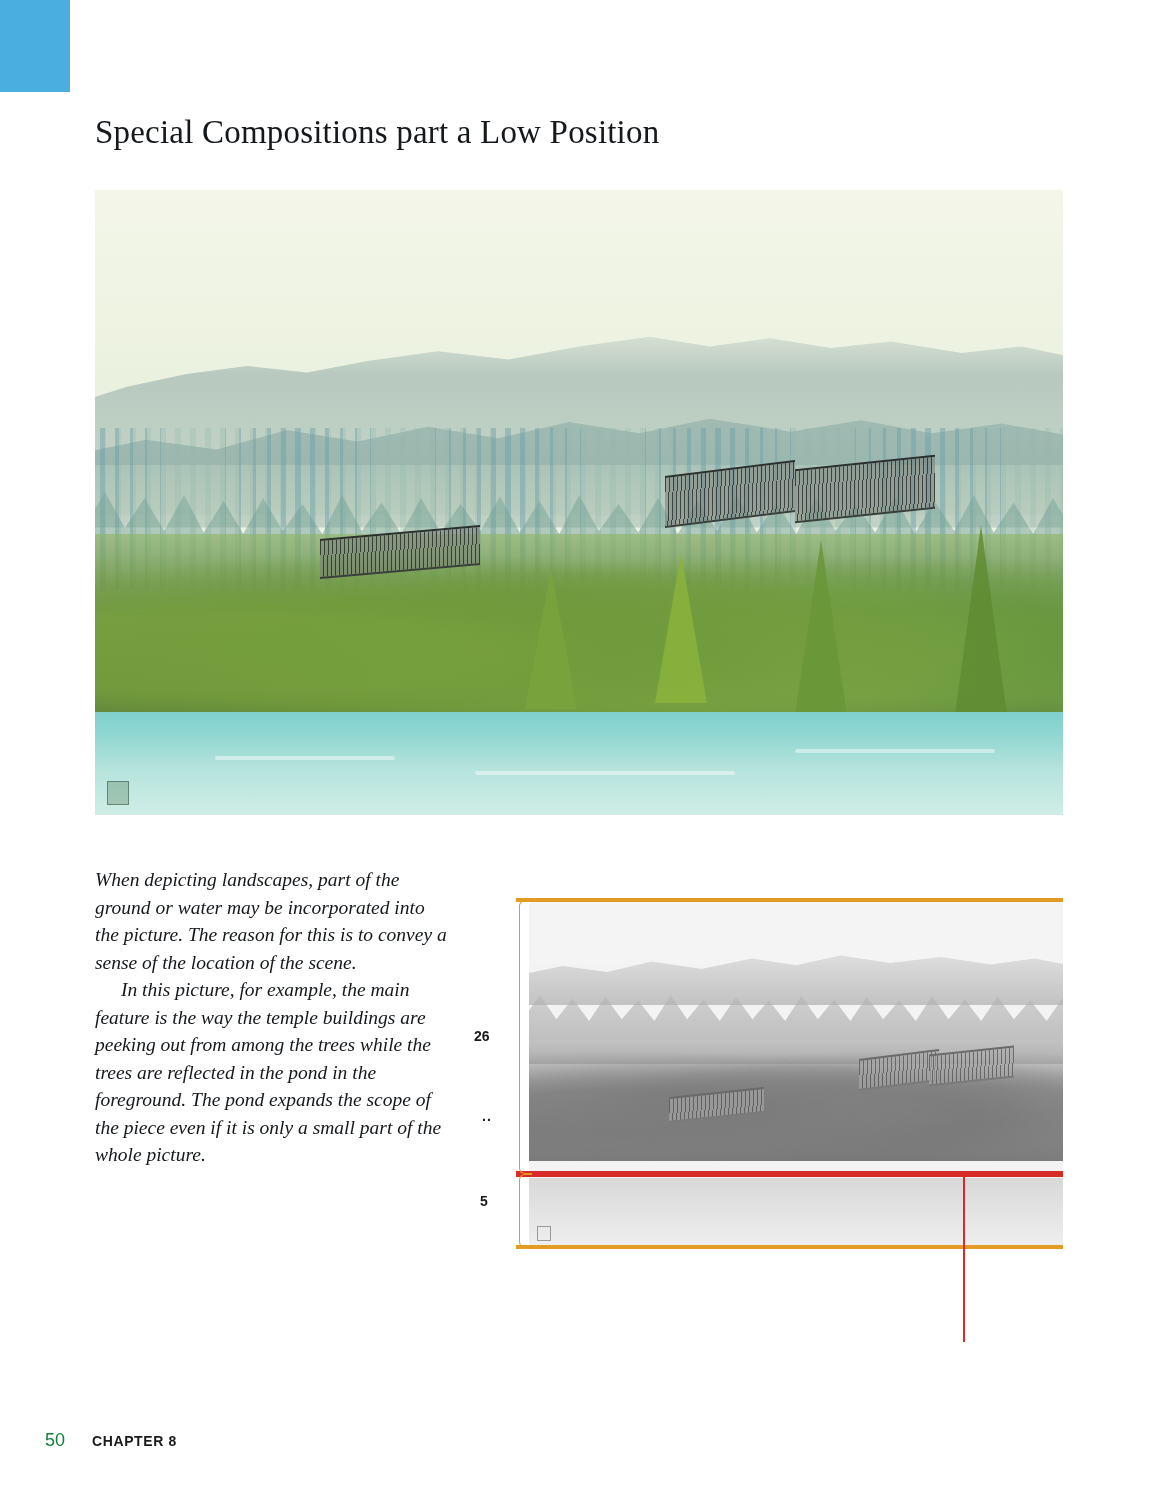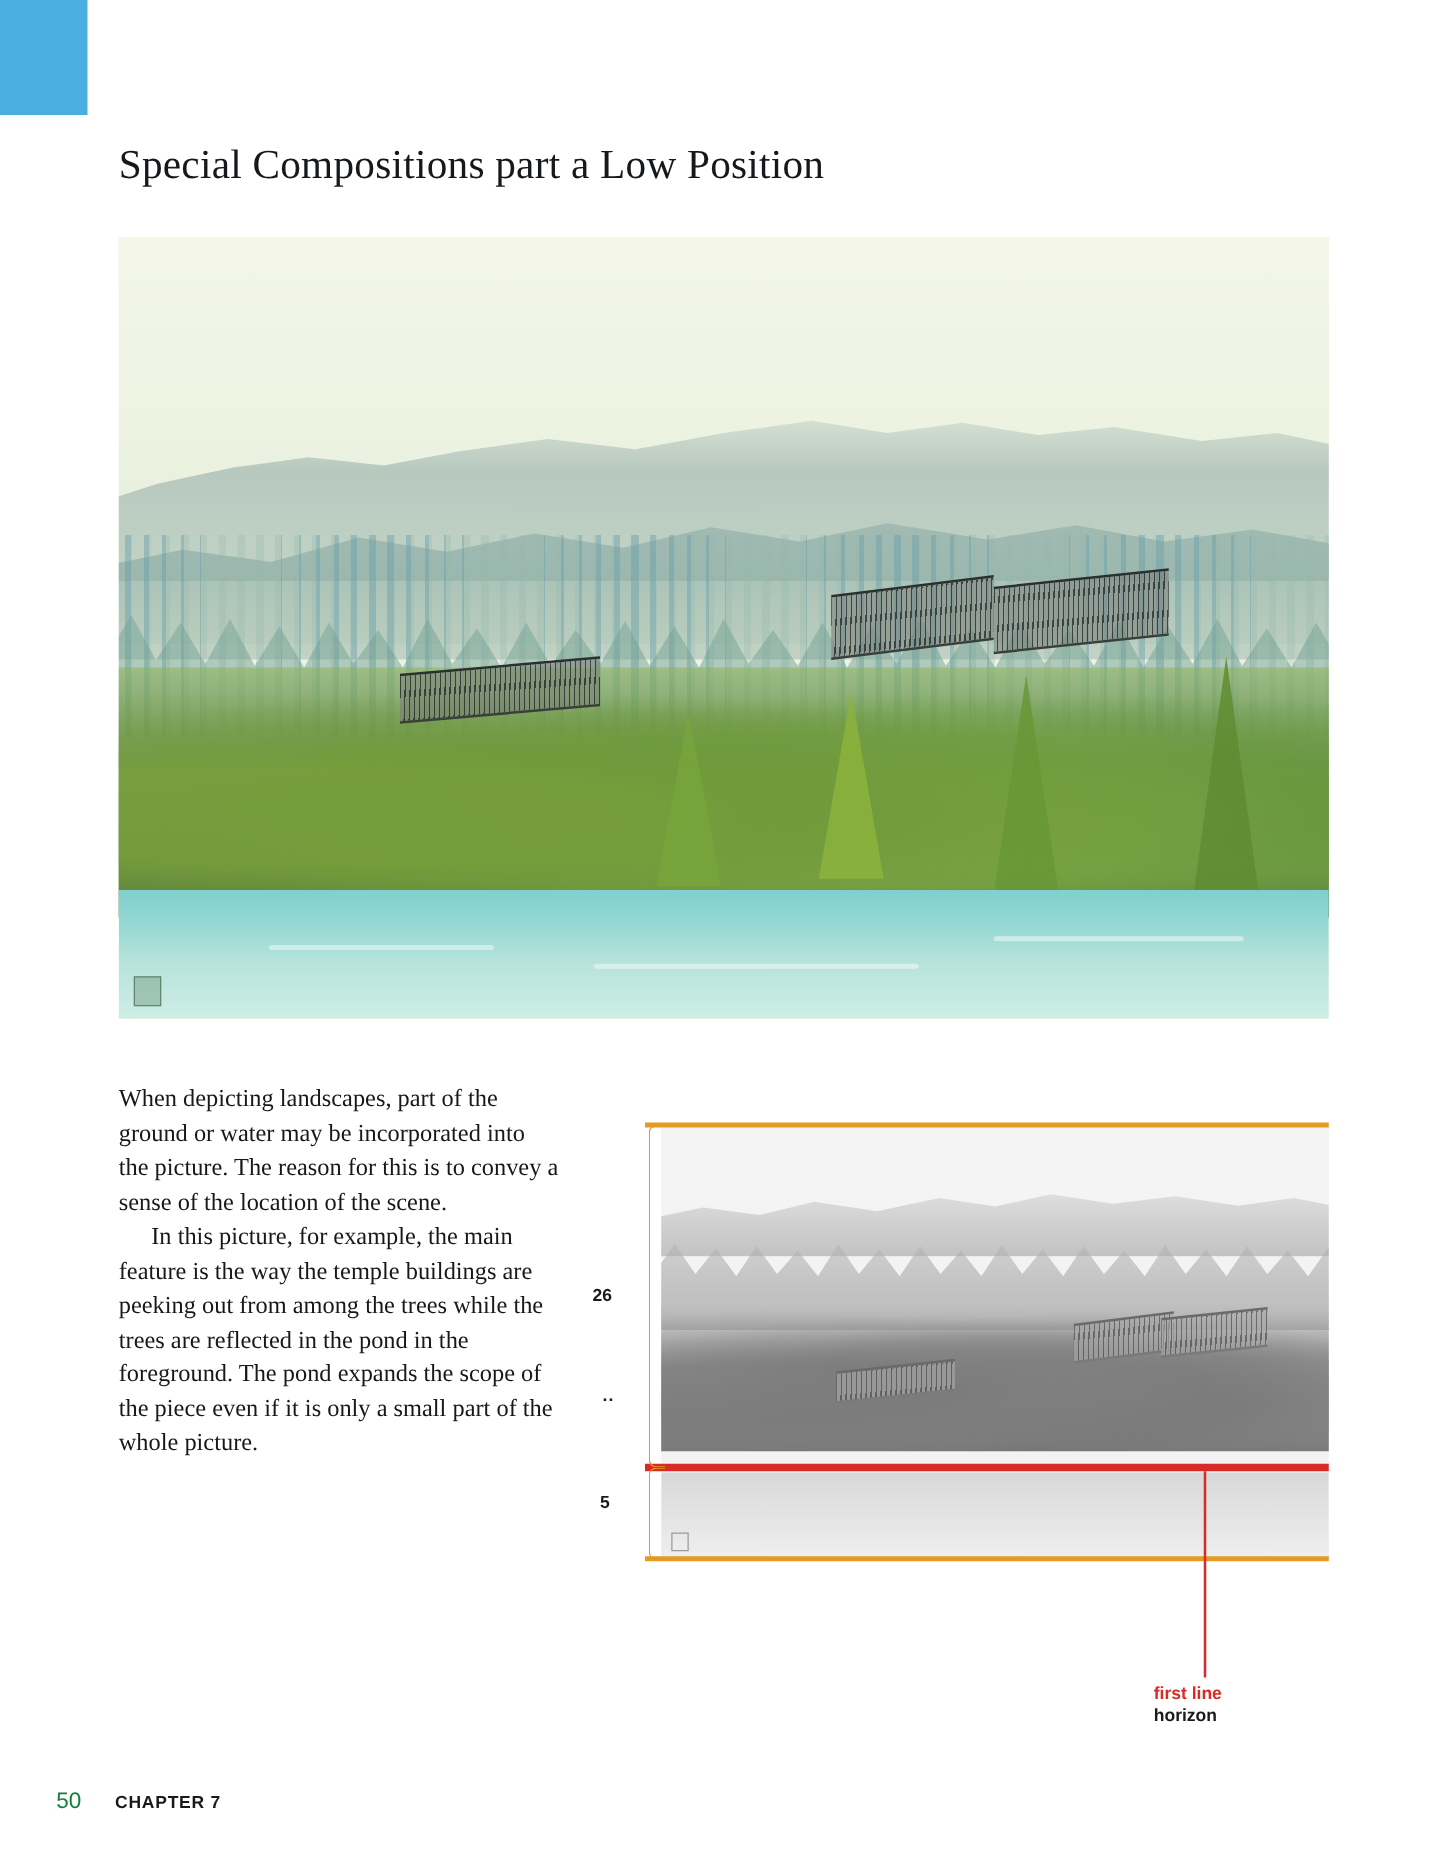--- a/index.html
+++ b/index.html
@@ -123,21 +123,21 @@
   .body-col {
     position: absolute;
     left: 95px;
     top: 866px;
     width: 353px;
     font-size: 19.5px;
     line-height: 27.5px;
     color: #15191c;
     text-align: left;
   }
-  .body-col p { margin: 0; }
+  .body-col p { margin: 0; font-style: italic; }
   .body-col p + p { text-indent: 26px; }
 
   
   .diagram {
     position: absolute;
     left: 508px;
     top: 890px;
     width: 555px;
     height: 470px;
   }
@@ -321,22 +321,18 @@
   <div class="rule-red"></div>
 
   <div class="brace upper"></div>
   <div class="brace lower"></div>
 
   <div class="ratio-label n21">26</div>
   <div class="ratio-label dots">..</div>
   <div class="ratio-label n5">5</div>
 
   <div class="leader"></div>
-  <div class="callout">
-    <div class="line1">first line</div>
-    <div class="line2">horizon</div>
-  </div>
 </div>
 
 <div class="footer">
   <span class="page-num">50</span>
-  <span class="chapter">CHAPTER 7</span>
+  <span class="chapter">CHAPTER 8</span>
 </div>
 
 </body></html>

